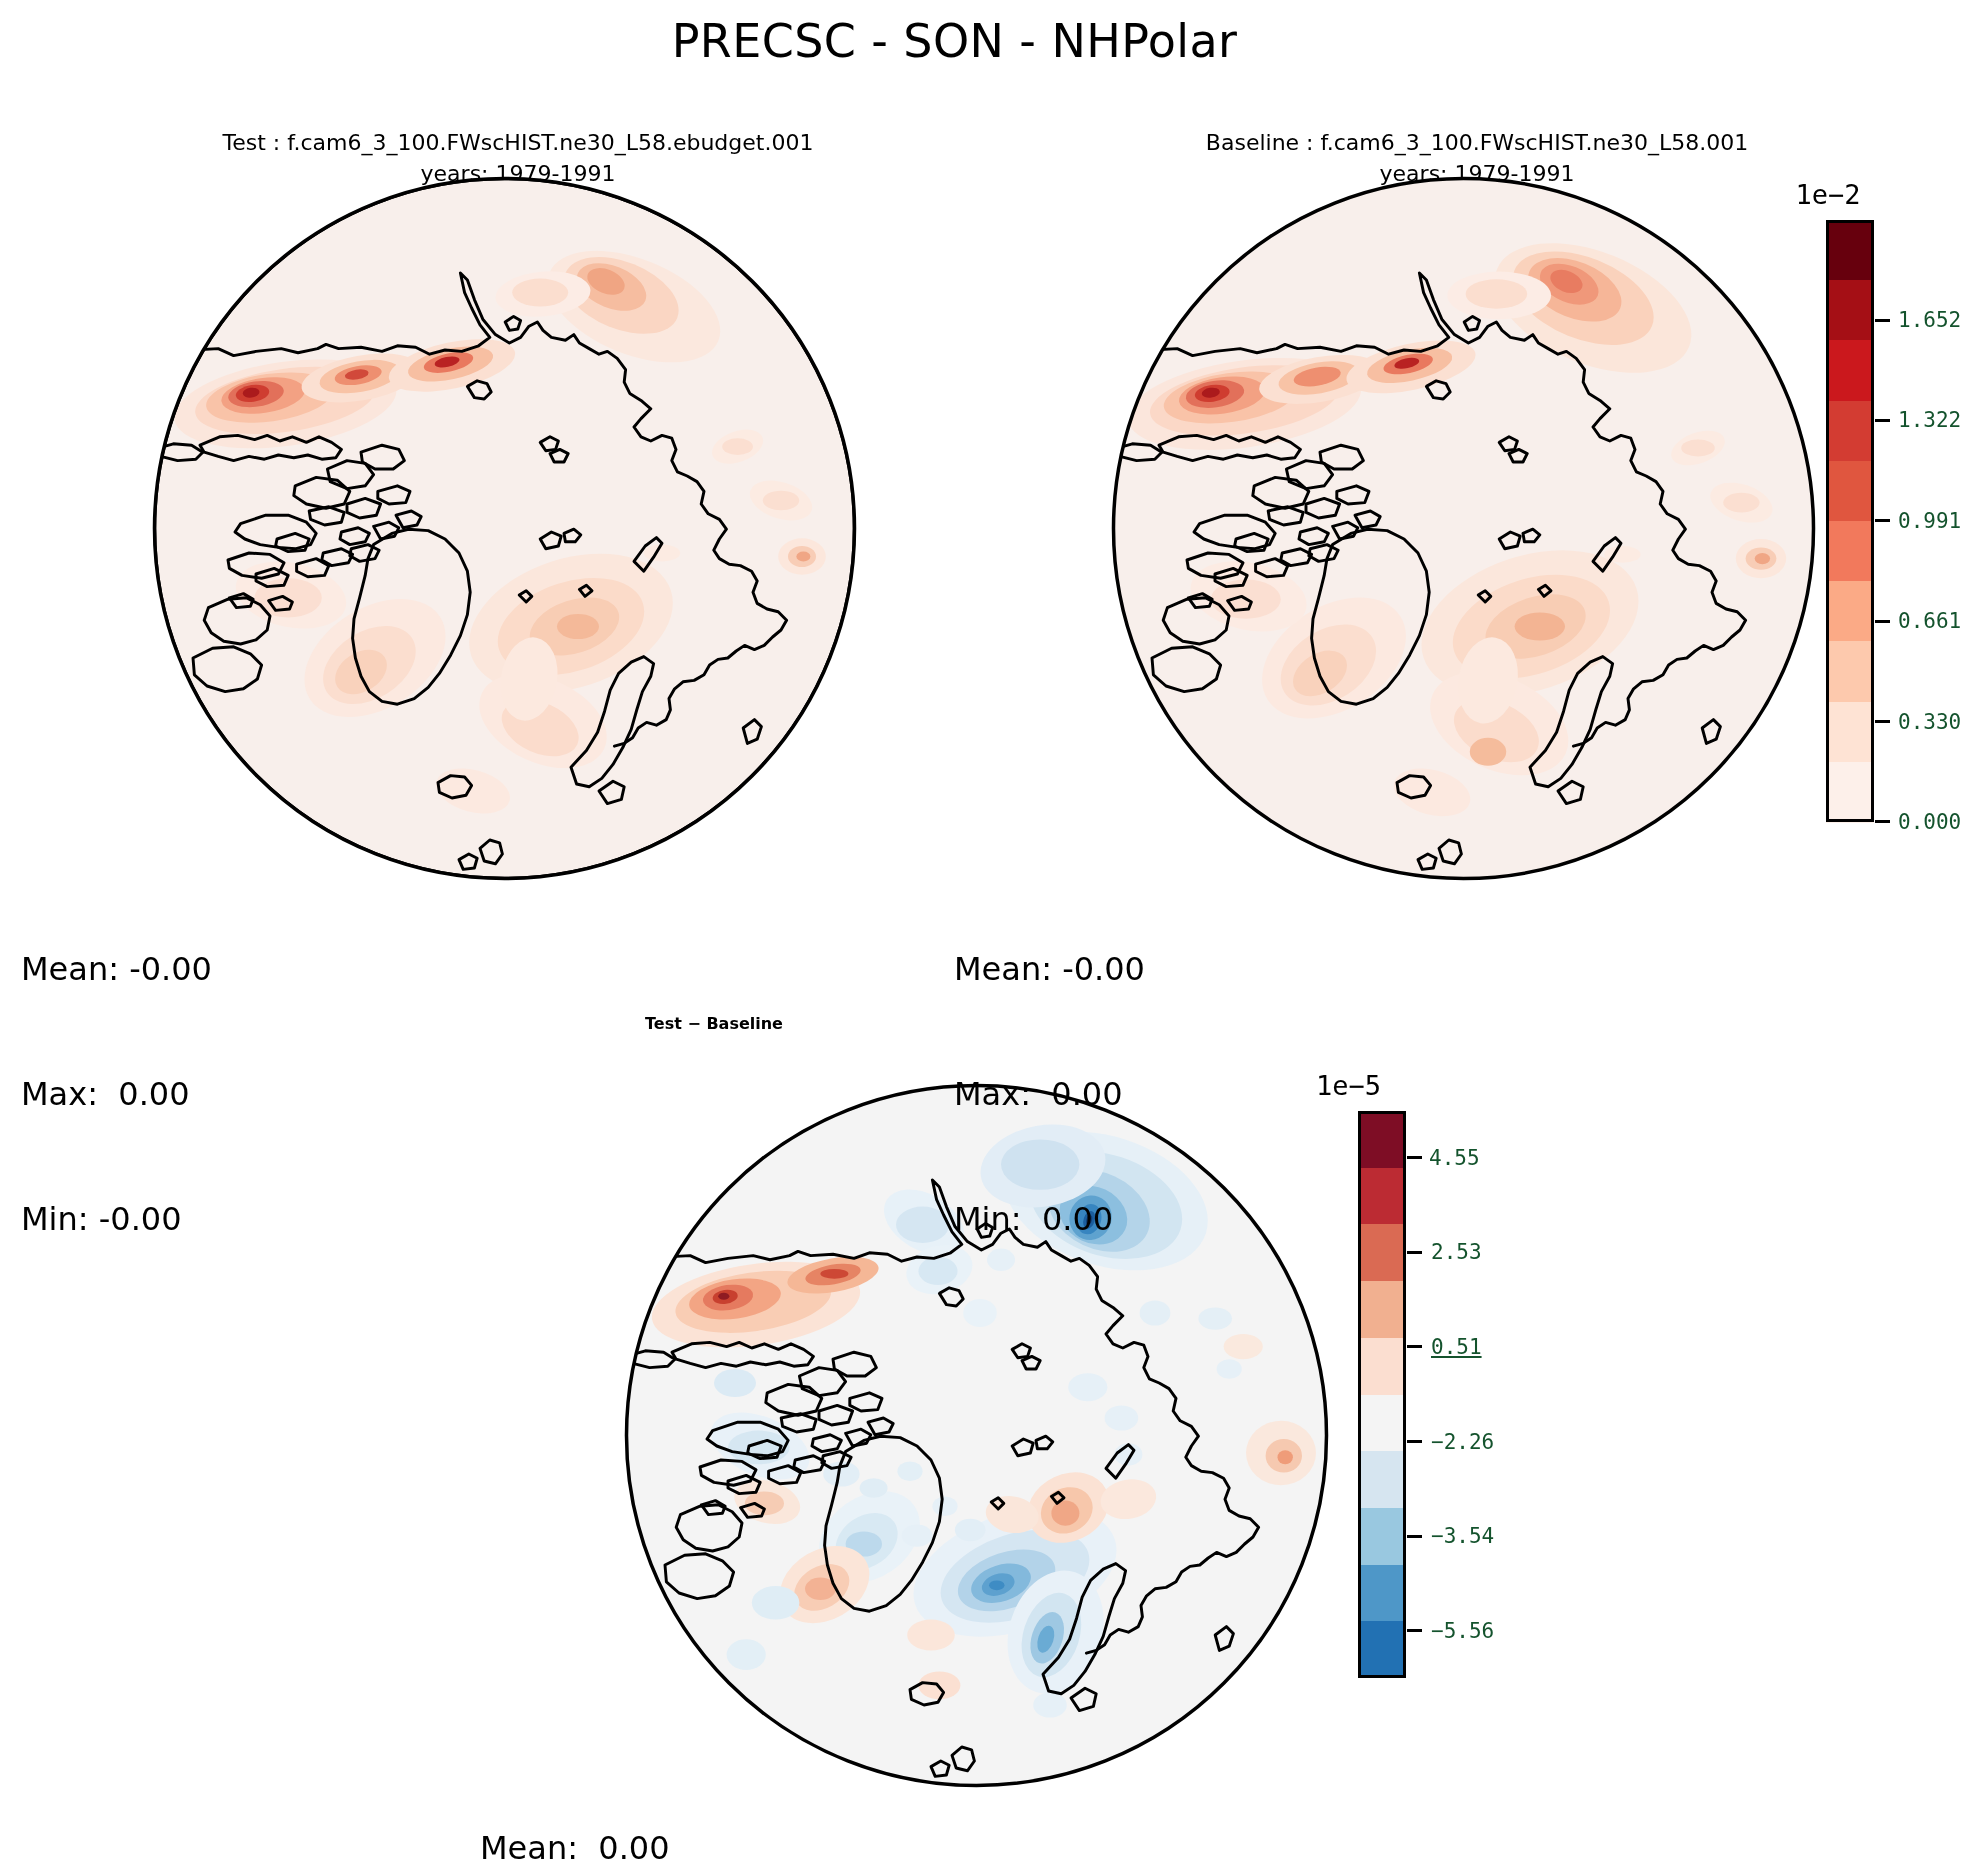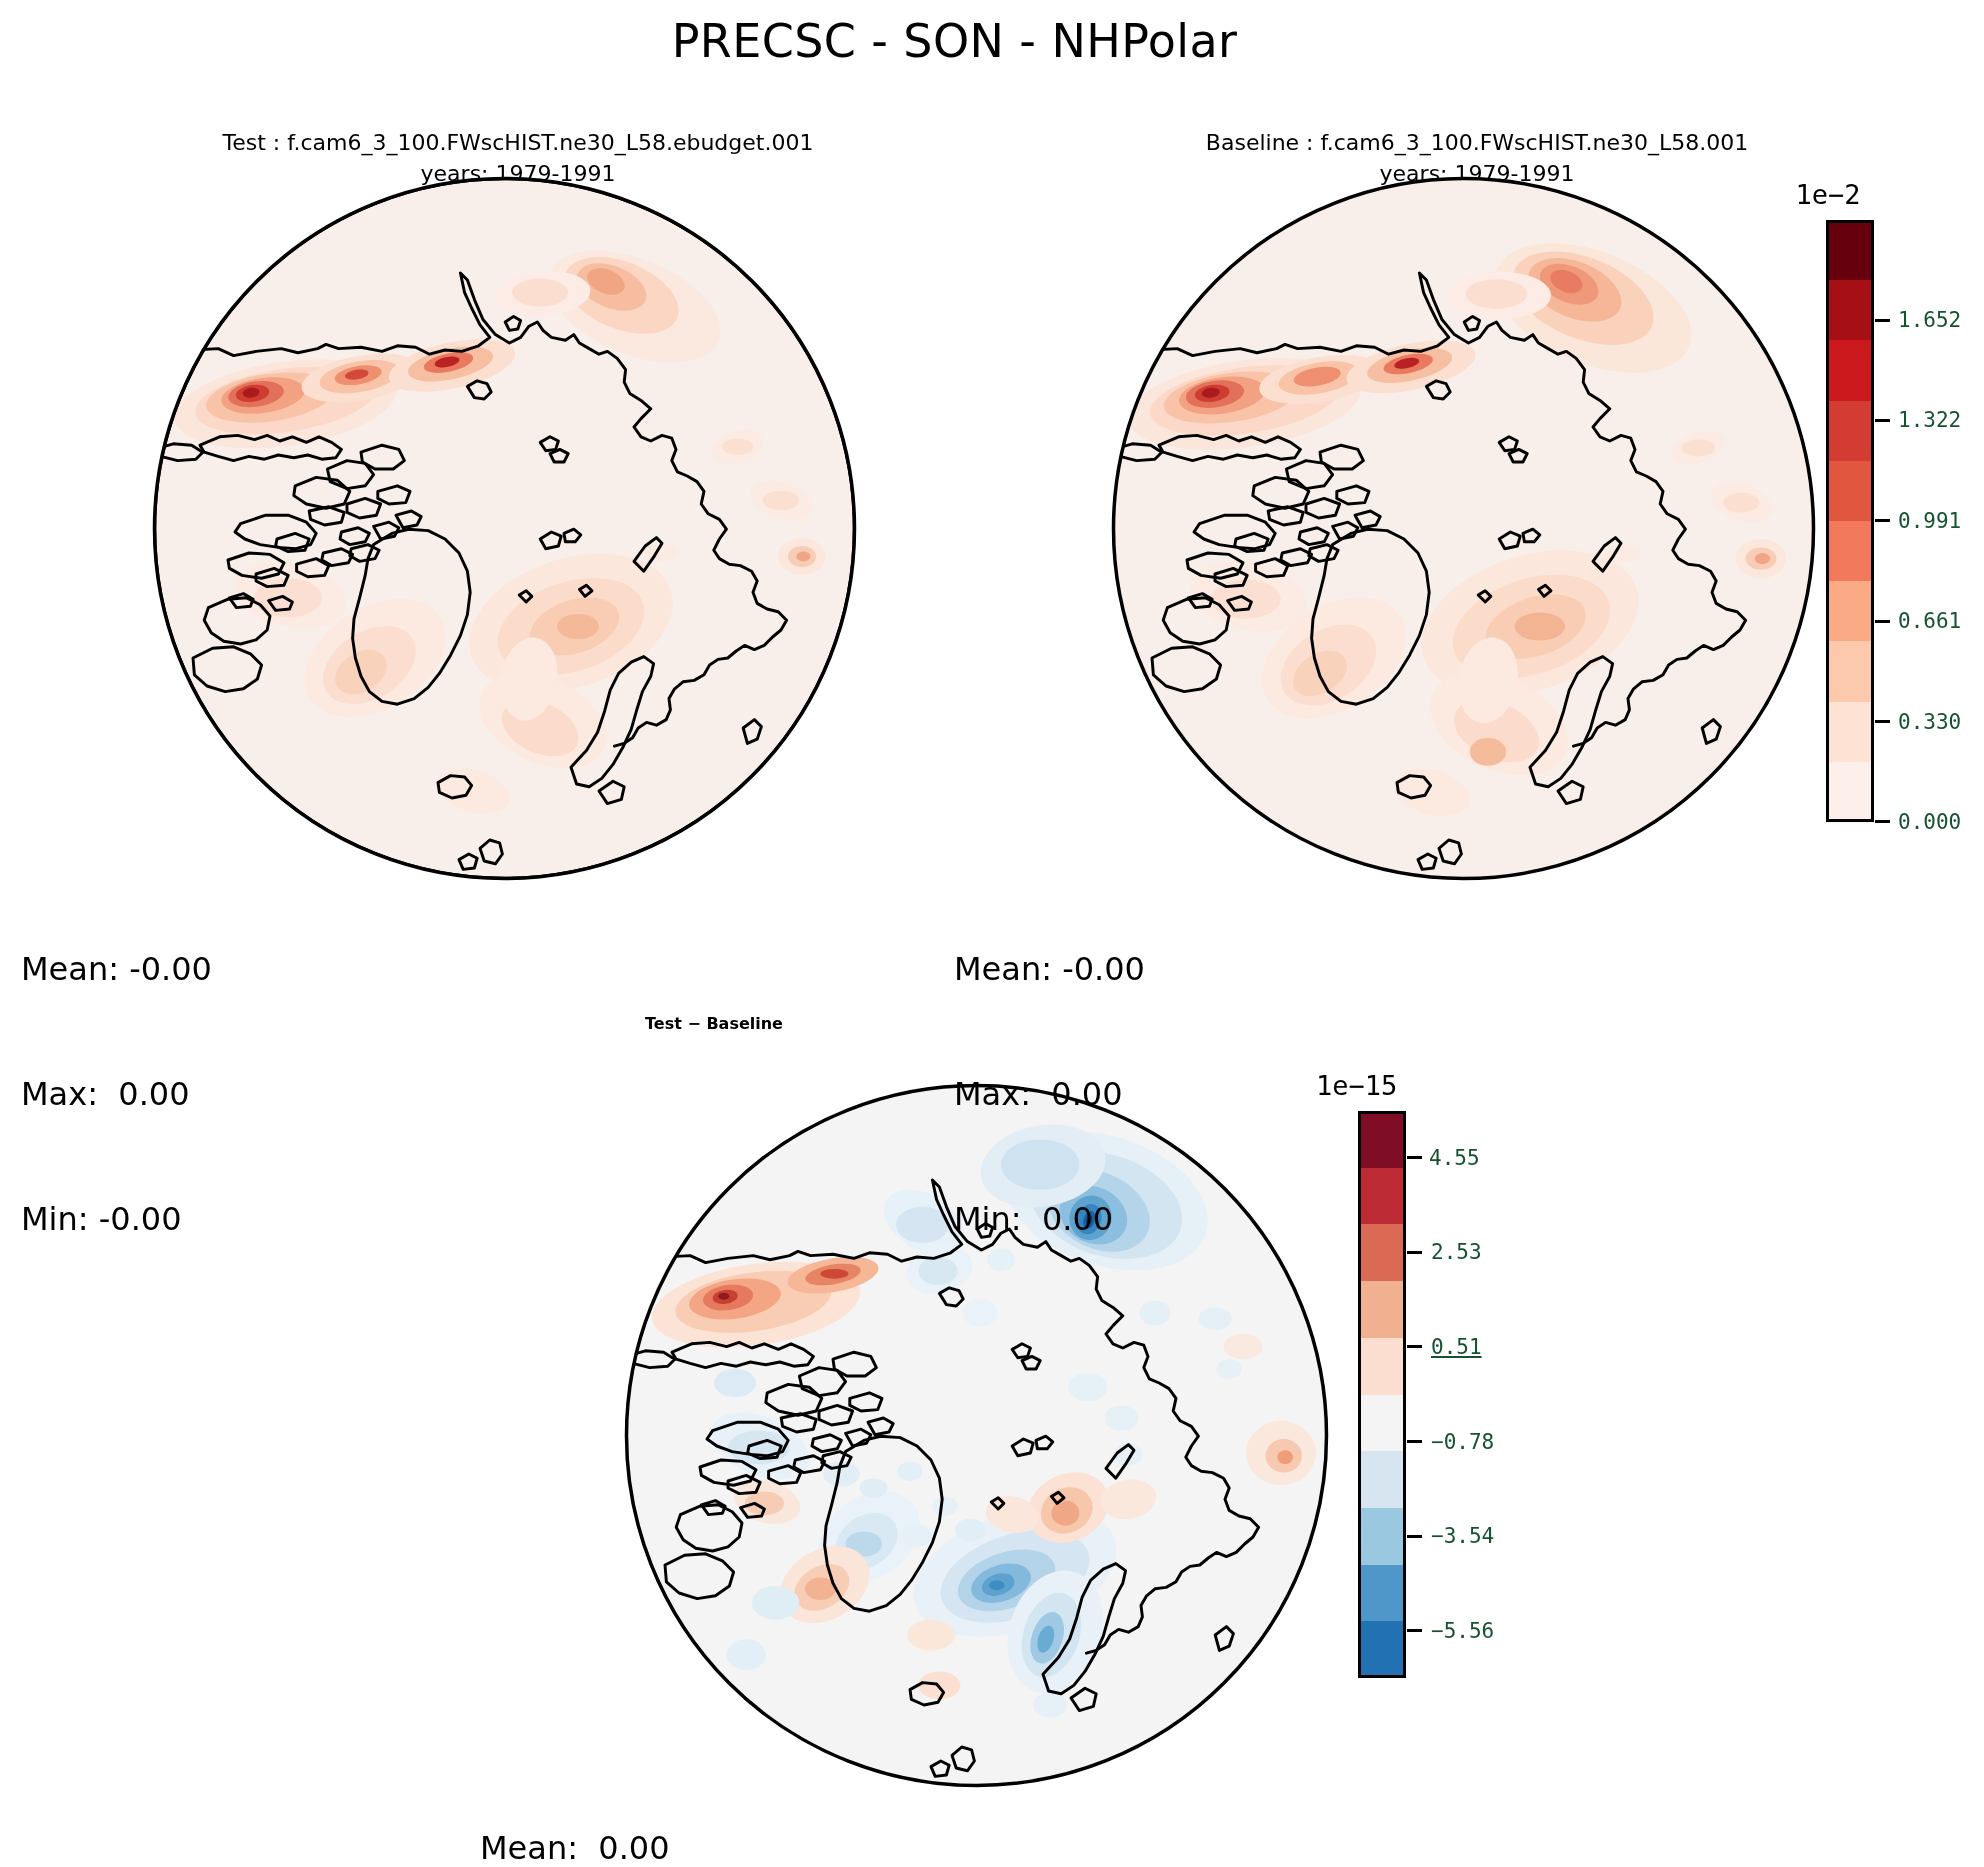--- a/index.html
+++ b/index.html
@@ -578,21 +578,21 @@
       <div class="cbar-tick" style="left: 97px; top: 441px; width: 15.4px;"></div>
       <div class="cbar-lab" style="left: 120px; top: 442px;">0.661</div>
       <div class="cbar-tick" style="left: 97px; top: 541px; width: 15.4px;"></div>
       <div class="cbar-lab" style="left: 120px; top: 543px;">0.330</div>
       <div class="cbar-tick" style="left: 97px; top: 641px; width: 15.4px;"></div>
       <div class="cbar-lab" style="left: 120px; top: 643px;">0.000</div>
     </div>
 </div>
 
 <div class="abs" style="left:1316px;top:1070px;width:203px;height:672px;">
-  <div class="cbar-exp abs" style="left:0px;top:0px;">1e−15</div>
+  <div class="cbar-exp abs" style="left:0px;top:0px;">1e−5</div>
   <div class="abs" id="cbarB" style="left:42px;top:41px;width:48px;height:567px;">
       <div class="cbar-band" style="top: 0px; height: 57px; background: rgb(126, 13, 37);"></div>
       <div class="cbar-band" style="top: 57px; height: 57px; background: rgb(188, 43, 51);"></div>
       <div class="cbar-band" style="top: 113px; height: 57px; background: rgb(218, 106, 83);"></div>
       <div class="cbar-band" style="top: 170px; height: 57px; background: rgb(241, 176, 144);"></div>
       <div class="cbar-band" style="top: 227px; height: 57px; background: rgb(251, 222, 208);"></div>
       <div class="cbar-band" style="top: 284px; height: 57px; background: rgb(244, 244, 244);"></div>
       <div class="cbar-band" style="top: 340px; height: 57px; background: rgb(214, 229, 240);"></div>
       <div class="cbar-band" style="top: 397px; height: 57px; background: rgb(153, 200, 224);"></div>
       <div class="cbar-band" style="top: 454px; height: 57px; background: rgb(78, 151, 200);"></div>
@@ -600,20 +600,20 @@
     </div>
   <div class="abs" style="left:42px;top:41px;width:48px;height:567px;border:3.5px solid #000;box-sizing:border-box;pointer-events:none;"></div>
   <div class="abs" id="cbarBticks" style="left:0;top:0;width:203px;height:672px;">
       <div class="cbar-tick" style="left: 91px; top: 86px; width: 15.4px;"></div>
       <div class="cbar-lab" style="left: 113px; top: 88px;">4.55</div>
       <div class="cbar-tick" style="left: 91px; top: 181px; width: 15.4px;"></div>
       <div class="cbar-lab" style="left: 115px; top: 182px;">2.53</div>
       <div class="cbar-tick" style="left: 91px; top: 275px; width: 15.4px;"></div>
       <div class="cbar-lab" style="left: 115px; top: 277px; text-decoration: underline;">0.51</div>
       <div class="cbar-tick" style="left: 91px; top: 370px; width: 15.4px;"></div>
-      <div class="cbar-lab" style="left: 115px; top: 372px;">−0.78</div>
+      <div class="cbar-lab" style="left: 115px; top: 372px;">−2.26</div>
       <div class="cbar-tick" style="left: 91px; top: 465px; width: 15.4px;"></div>
       <div class="cbar-lab" style="left: 115px; top: 466px;">−3.54</div>
       <div class="cbar-tick" style="left: 91px; top: 559px; width: 15.4px;"></div>
       <div class="cbar-lab" style="left: 115px; top: 561px;">−5.56</div>
     </div>
 </div>
 
 
 </body></html>

